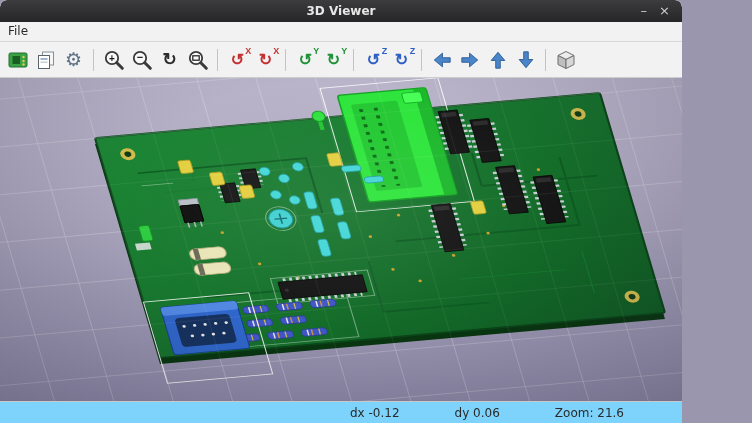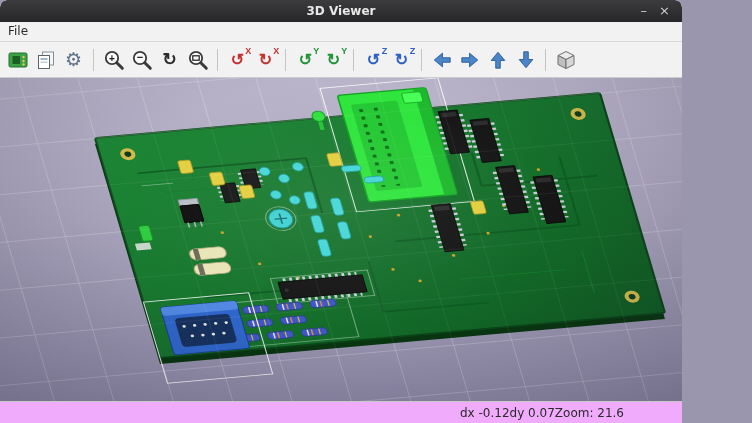--- a/index.html
+++ b/index.html
@@ -26,21 +26,21 @@
   .rot{position:relative;display:inline-block;line-height:1;}
   .rot-a{font-size:16px;font-weight:700;}
   .rot-l{position:absolute;top:-5px;right:-7px;font-size:9px;font-weight:700;}
   .c-x{color:#c43030;} .c-y{color:#209238;} .c-z{color:#2d5fc4;}
   
   .viewport{height:323px;position:relative;overflow:hidden;
     background:linear-gradient(180deg,#bab5ca 0%,#a8a3bb 45%,#8e89a6 100%);}
   .vignette{position:absolute;inset:0;pointer-events:none;
     background:radial-gradient(ellipse at 50% 40%, rgba(255,255,255,0.07) 0%, rgba(0,0,0,0) 45%, rgba(28,24,48,0.22) 100%);}
   
-  .statusbar{height:22px;background:#f0abfc;border-top:1px solid #c8c8c8;display:flex;align-items:center;justify-content:flex-end;padding-right:58px;font-size:12px;color:#2a2a2a;box-sizing:border-box;}
+  .statusbar{height:22px;background:#7dd3fc;border-top:1px solid #c8c8c8;display:flex;align-items:center;justify-content:flex-end;gap:55px;padding-right:58px;font-size:12px;color:#2a2a2a;box-sizing:border-box;}
 </style>
 </head>
 <body>
 
 <div class="window">
 
   <div class="titlebar">
     <div class="title">3D Viewer</div>
     <div class="win-buttons">
       <span class="win-btn">–</span>
@@ -371,17 +371,17 @@
 
       <g transform="matrix(1.052 -0.094 0.25 0.846 95 60)">
         <rect x="-275" y="-220" width="1100" height="770" fill="url(#gridp)" opacity="0.12"></rect>
       </g>
     </svg>
     <div class="vignette"></div>
   </div>
 
   <div class="statusbar">
     <span>dx -0.12</span>
-    <span>dy 0.07</span>
+    <span>dy 0.06</span>
     <span>Zoom: 21.6</span>
   </div>
 
 </div>
 
 </body></html>

